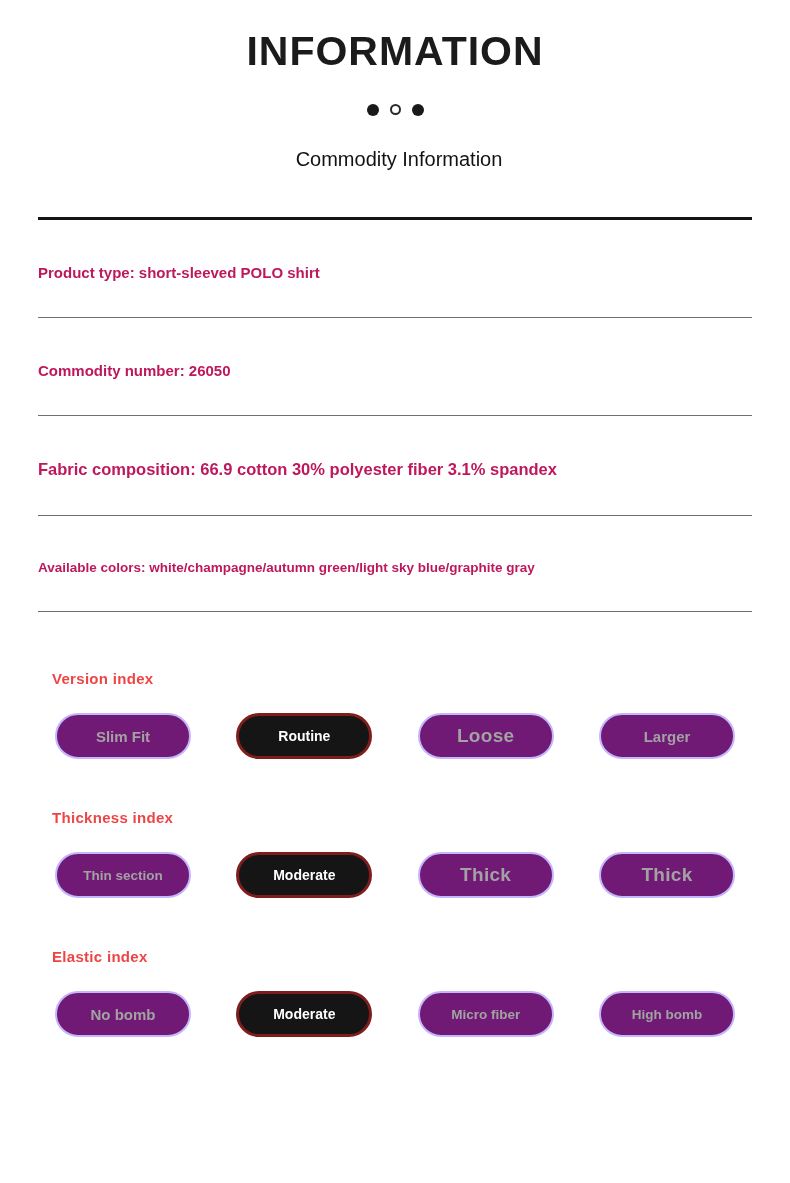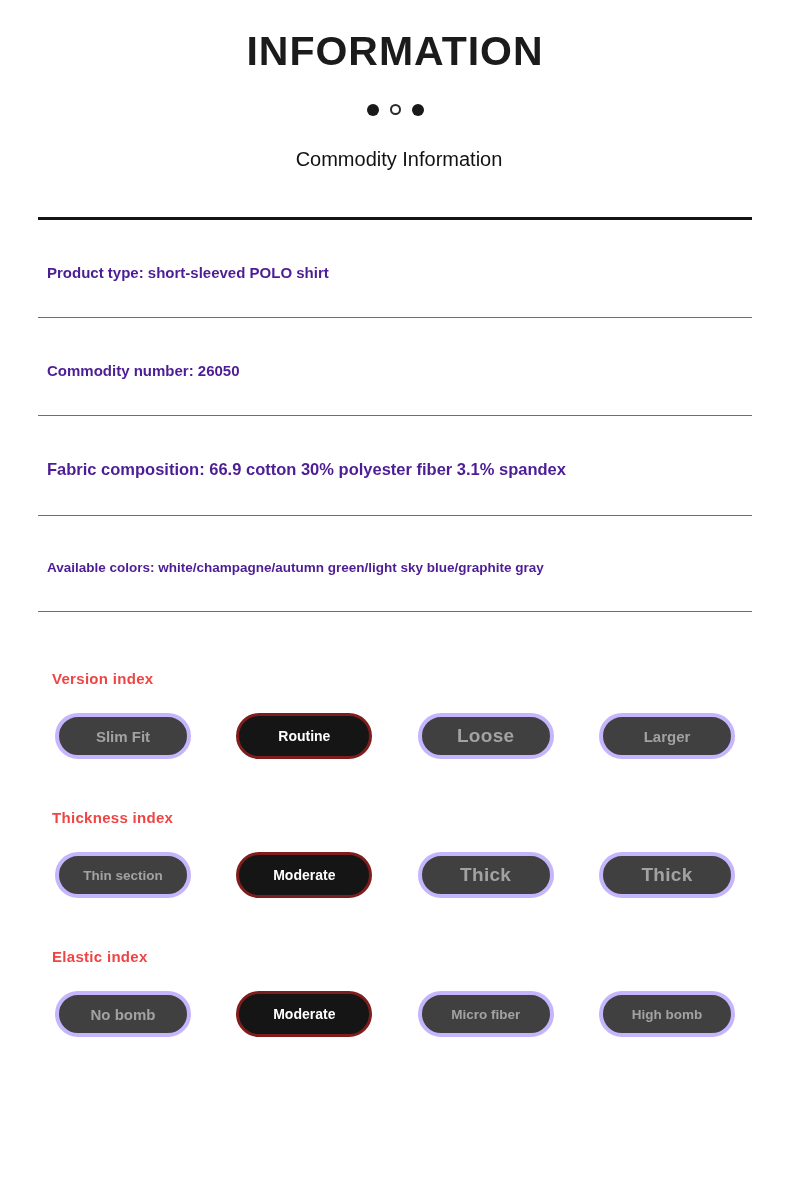--- a/index.html
+++ b/index.html
@@ -57,22 +57,21 @@
 
   
   .specs { margin: 0 38px; }
   .spec-row {
     padding: 44px 0 36px 0;
     border-bottom: 1px solid #6f6f6f;
   }
   .spec-text {
     font-size: 15px;
     font-weight: 700;
-    color: #4c1d95;
-    margin-left: 9px;
+    color: #be185d;
   }
   .spec-text.lg { font-size: 16.5px; }
   .spec-text.sm { font-size: 13.5px; }
 
   
   .sections { margin-top: 58px; }
   .index-section { margin-bottom: 50px; }
   .index-label {
     margin-left: 52px;
     font-size: 15px;
@@ -88,22 +87,22 @@
   .opt-btn {
     width: 136px;
     height: 46px;
     border-radius: 23px;
     display: flex;
     align-items: center;
     justify-content: center;
     font-family: "Liberation Sans", sans-serif;
     font-weight: 700;
     cursor: pointer;
-    background: #404040;
-    border: 4px solid #c4b5fd;
+    background: #701a75;
+    border: 2px solid #c4b5fd;
     color: #a2a2a2;
     font-size: 13.5px;
   }
   .opt-btn.md { font-size: 15px; }
   .opt-btn.lg { font-size: 19px; letter-spacing: 0.3px; }
   .opt-btn.selected {
     background: #151515;
     border: 3px solid #7f1d1d;
     color: #ffffff;
     font-size: 14px;

